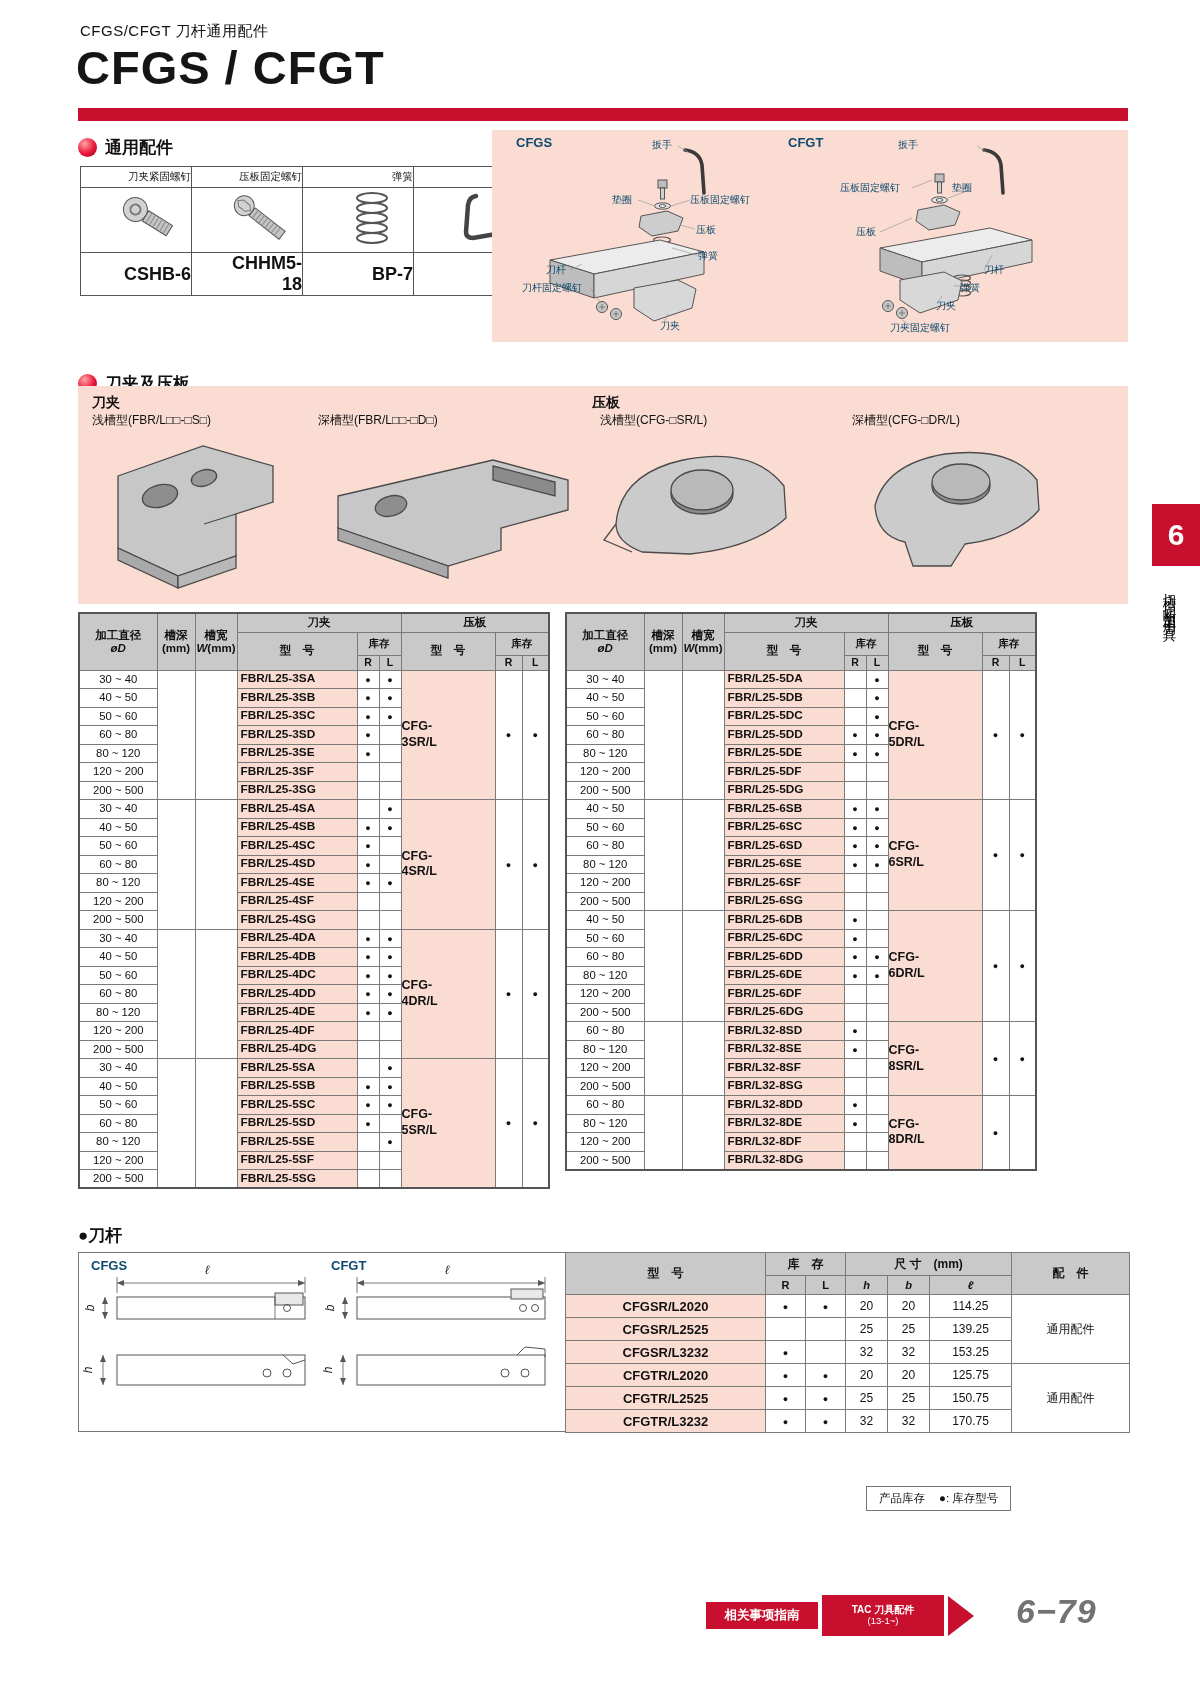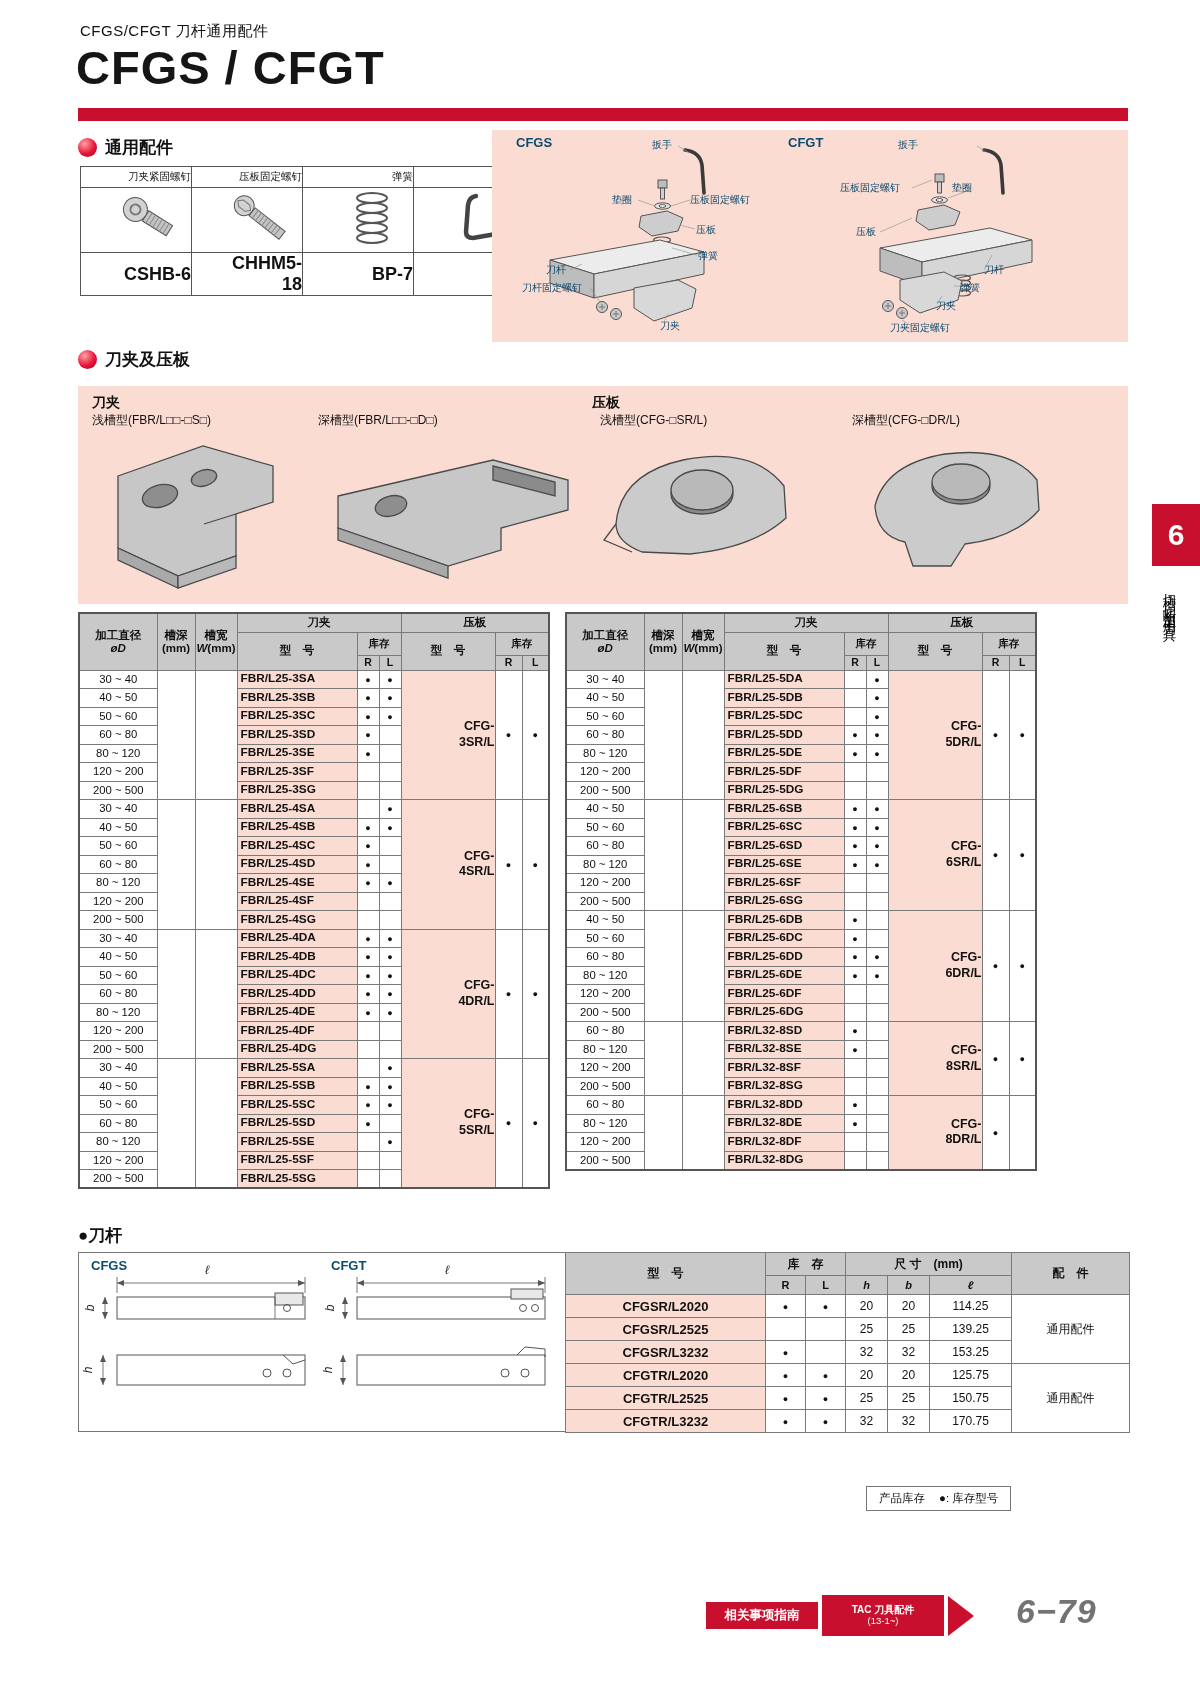--- a/index.html
+++ b/index.html
@@ -31,21 +31,21 @@
   
   .spec{border-collapse:collapse;table-layout:fixed;width:470px;background:#fff;border:2px solid #555;}
   .spec th,.spec td{border:1px solid #7a7a7a;text-align:center;padding:0;line-height:1.15;overflow:hidden;}
   .spec th{background:#c9c9c9;font-weight:bold;font-size:11.5px;}
   .spec th.small{font-size:10.5px;margin-top:20px;}
   .spec th.rl{font-size:10.5px;height:15px;}
   .spec thead tr:nth-child(1) th{height:19px;}
   .spec thead tr:nth-child(2) th{height:23px;}
   .spec td{height:18.5px;font-size:11.5px;background:#fff;}
   .spec td.model{background:#fadcd2;text-align:left;padding-left:3px;font-weight:bold;font-size:11.8px;white-space:nowrap;}
-  .spec td.pmodel{text-align:right;padding-left:0;font-size:12.5px;line-height:1.25;}
+  .spec td.pmodel{text-align:left;padding-left:0;font-size:12.5px;line-height:1.25;}
   .spec td.num{font-weight:bold;font-size:12px;padding-left:42px;}
   .spec .dot,.holder-table .dot{font-size:9px;line-height:1;}
   .spec tr.gs td{border-top:1.5px solid #555;}
   .spec td.dia{font-size:11.3px;}
 
   
   .holder-panel{position:absolute;left:78px;top:1252px;width:1050px;height:180px;background:#fff;border:1px solid #777;}
   .holder-table{position:absolute;left:486px;top:-1px;border-collapse:collapse;table-layout:fixed;width:564px;height:181px;border:1.5px solid #555;background:#fff;}
   .holder-table th,.holder-table td{border:1px solid #7a7a7a;text-align:center;padding:0;}
   .holder-table th{background:#c9c9c9;font-weight:bold;font-size:12px;height:23px;}
@@ -229,21 +229,21 @@
     <span class="dlab" style="left:406px;top:9px;">扳手</span>
     <span class="dlab" style="left:348px;top:52px;">压板固定螺钉</span>
     <span class="dlab" style="left:460px;top:52px;">垫圈</span>
     <span class="dlab" style="left:364px;top:96px;">压板</span>
     <span class="dlab" style="left:492px;top:134px;">刀杆</span>
     <span class="dlab" style="left:468px;top:152px;">弹簧</span>
     <span class="dlab" style="left:444px;top:170px;">刀夹</span>
     <span class="dlab" style="left:398px;top:192px;">刀夹固定螺钉</span>
   </div>
 
-  <div class="section-head" style="left:78px;top:348px;justify-content:space-between;">
+  <div class="section-head" style="left:78px;top:372px;justify-content:space-between;">
     <span class="ball"></span>
     <span>刀夹及压板</span>
   </div>
   <div class="panel" style="left:78px;top:386px;width:1050px;height:218px;">
     <span class="cp-title" style="left:14px;top:8px;">刀夹</span>
     <span class="cp-sub" style="left:14px;top:26px;">浅槽型(FBR/L□□-□S□)</span>
     <span class="cp-sub" style="left:240px;top:26px;">深槽型(FBR/L□□-□D□)</span>
     <span class="cp-title" style="left:514px;top:8px;">压板</span>
     <span class="cp-sub" style="left:522px;top:26px;">浅槽型(CFG-□SR/L)</span>
     <span class="cp-sub" style="left:774px;top:26px;">深槽型(CFG-□DR/L)</span>

